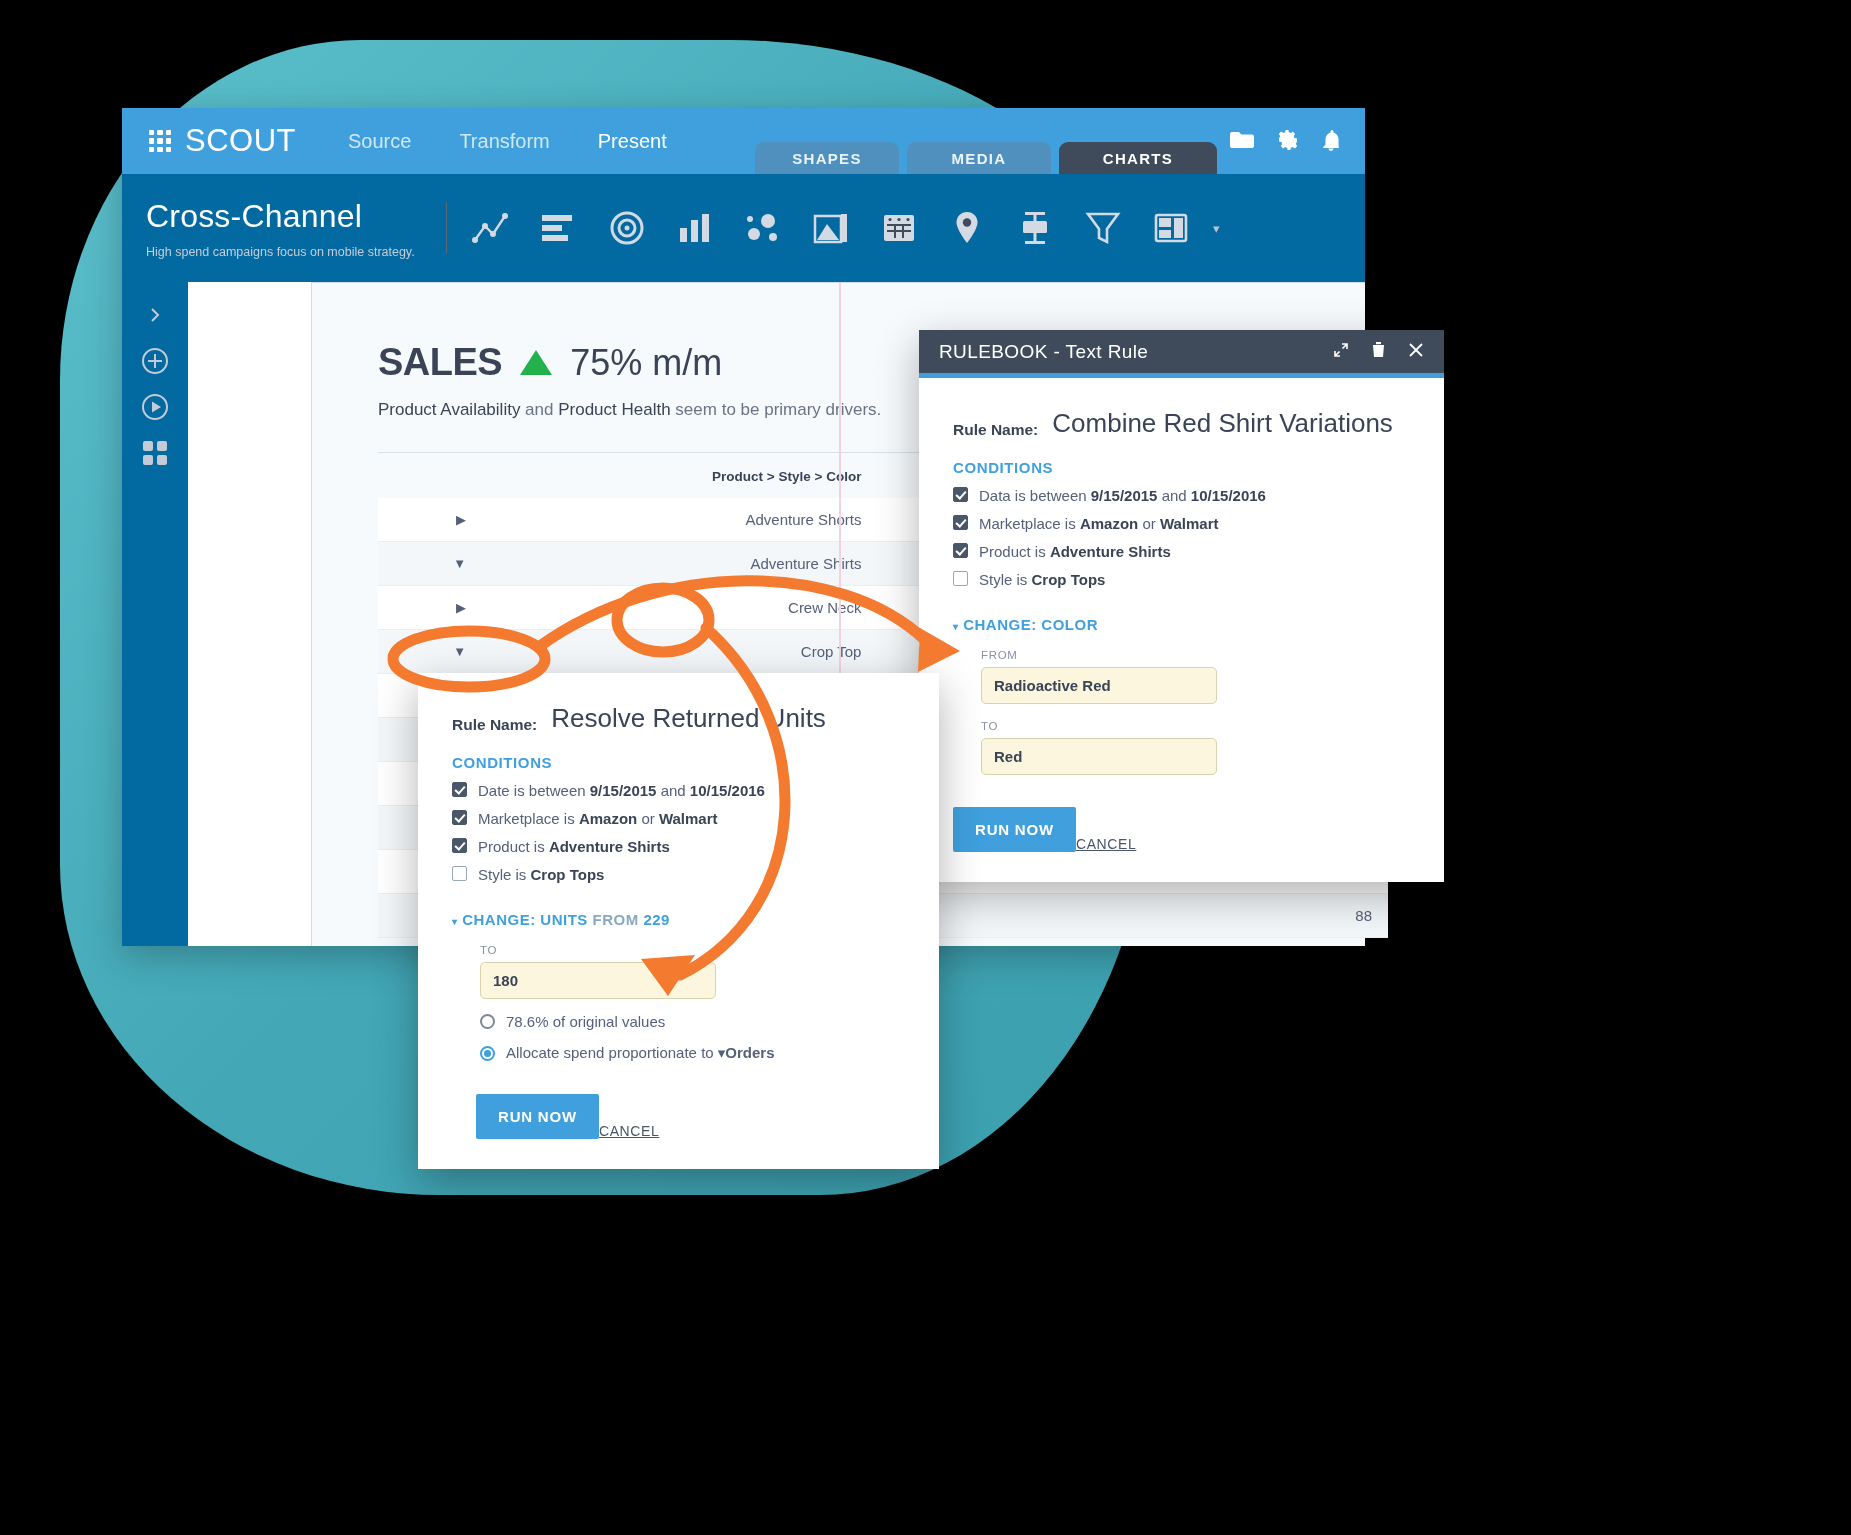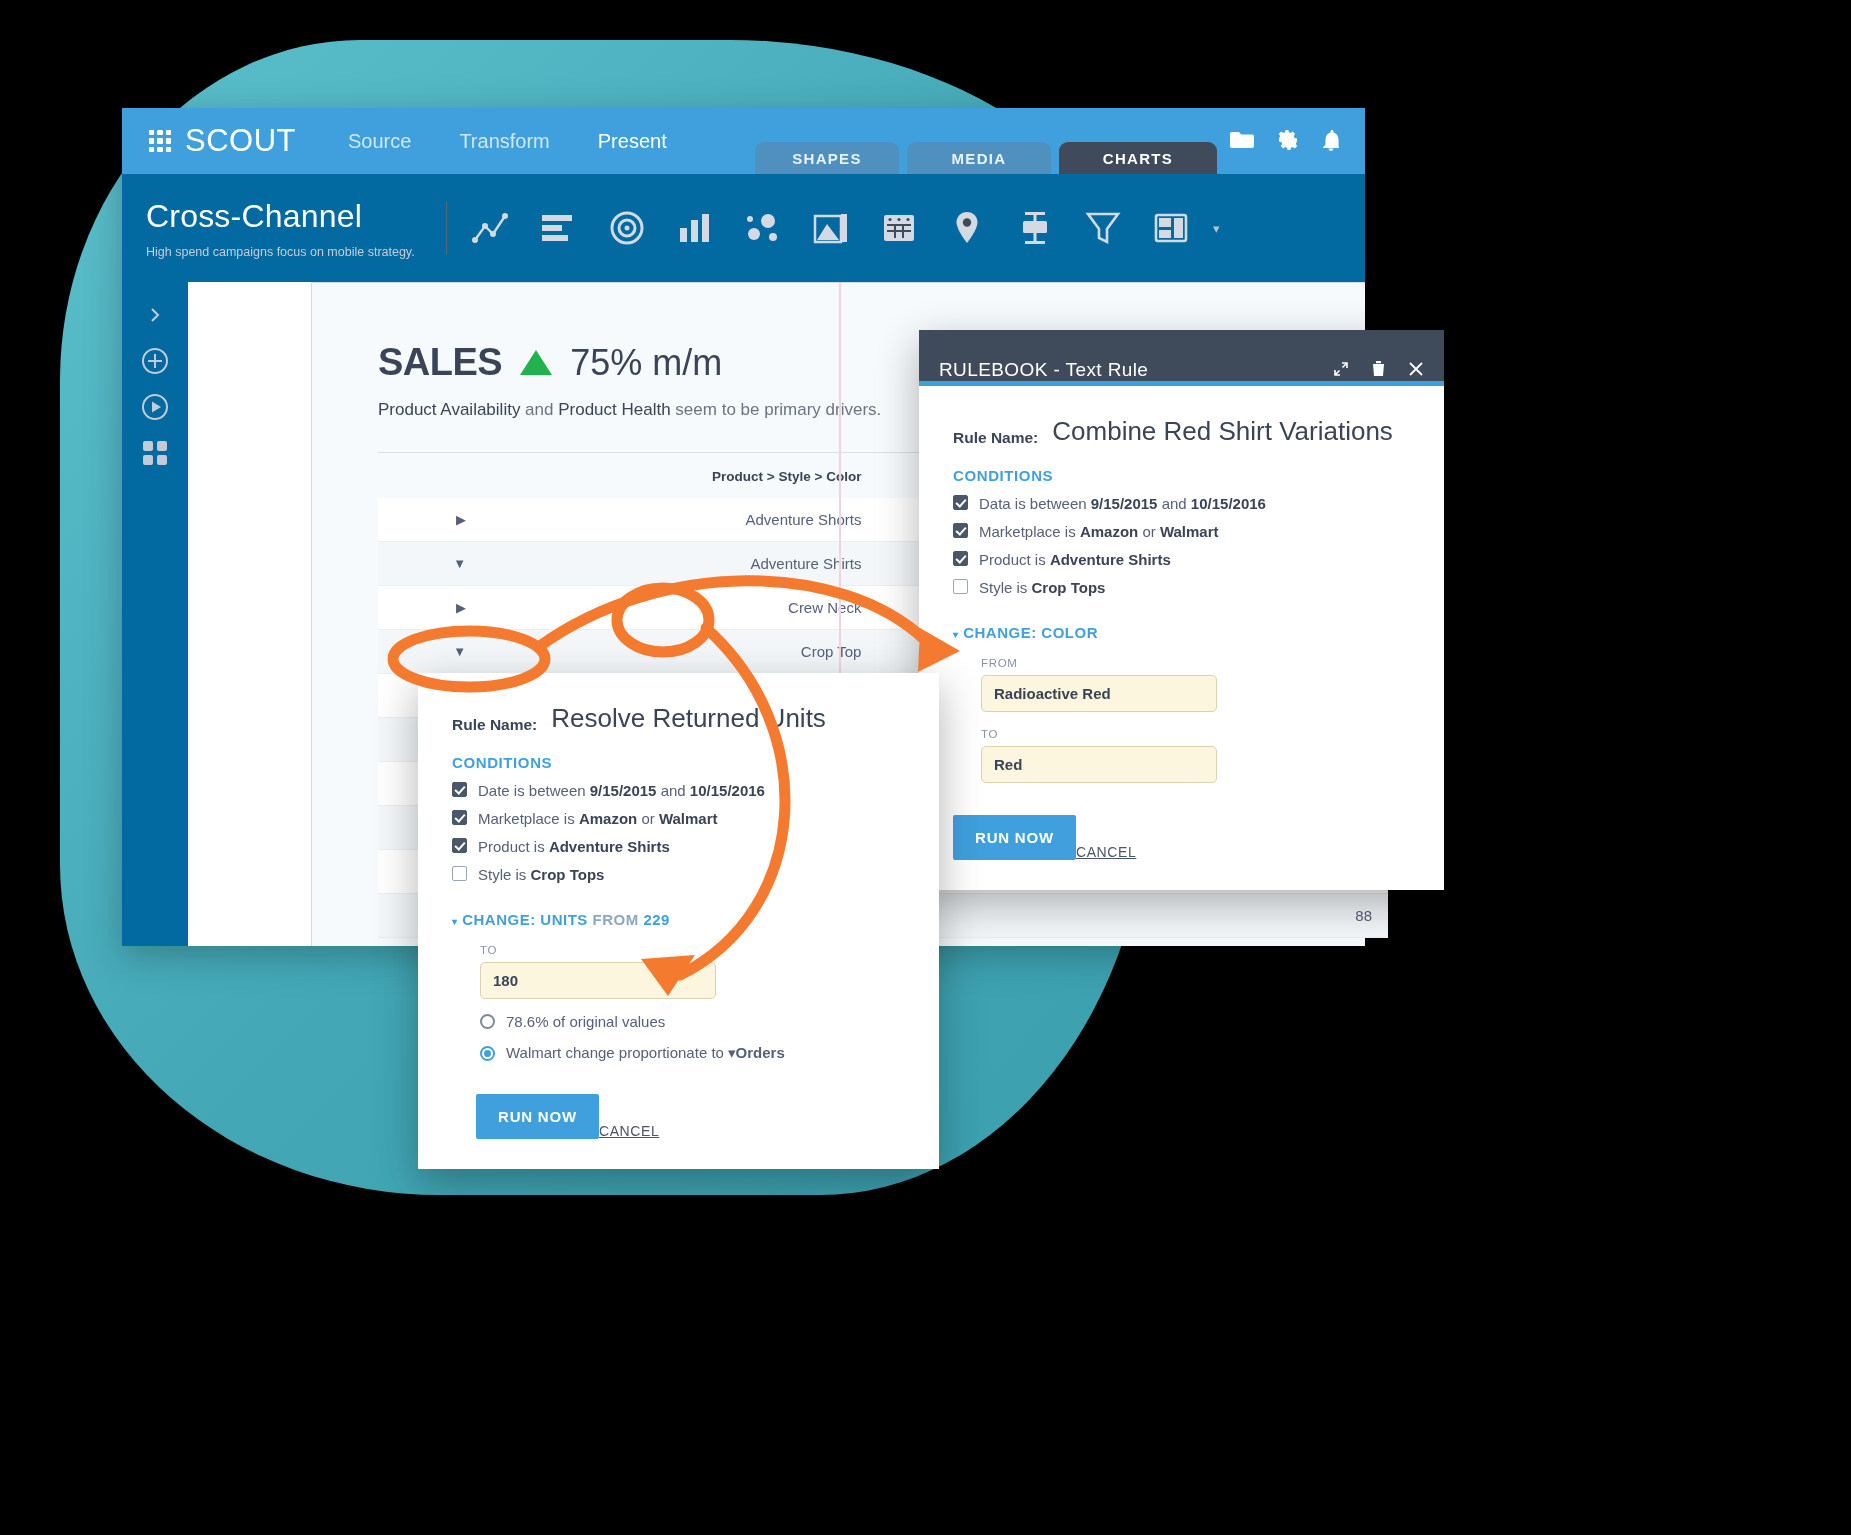--- a/index.html
+++ b/index.html
@@ -106,21 +106,21 @@
   table.grid tr.plain td { background: #fff; }
   td.lbl { text-align: right; }
   td.arrow { width: 58px; text-align: left; color: #2f3847; font-size: 13px; }
   .ind1 td.arrow { padding-left: 44px; }
   .ind2 td.arrow { padding-left: 78px; }
   .vline { position: absolute; top: 0; bottom: 0; width: 2px; background: #f3d3e0; }
 
   
   .dlg { position: absolute; background: #fff; box-shadow: 0 14px 40px rgba(0,0,0,.30); }
   .dlg-head {
-    background: #3f4a5a; height: 56px; display: flex; align-items: flex-end; padding: 0 20px;
+    background: #3f4a5a; height: 48px; display: flex; align-items: center; padding: 0 20px;
     border-bottom: 5px solid #3fa0dd;
   }
   .dlg-title { color: #fff; font-size: 19px; letter-spacing: .4px; flex: 1; }
   .dlg-acts { display: flex; gap: 22px; align-items: center; }
   .dlg-body { padding: 30px 34px 30px 34px; }
   .rule-name-row { display: flex; align-items: flex-end; gap: 14px; }
   .rule-name-lbl { font-size: 15.5px; font-weight: 700; color: #3a4456; }
   .rule-name-val { font-size: 26px; color: #3a4456; font-weight: 300; }
   .cond-hd { color: #3fa0dd; font-size: 15px; font-weight: 700; letter-spacing: .6px; margin-top: 20px; }
   .cond { display: flex; align-items: flex-start; gap: 11px; margin-top: 11px; font-size: 15px; color: #56607a; }
@@ -529,21 +529,21 @@
 
       <div class="fld-lbl">TO</div>
       <div class="fld">180</div>
 
       <div class="radio-row">
         <span class="rd"></span>
         <span>78.6% of original values</span>
       </div>
       <div class="radio-row">
         <span class="rd on"></span>
-        <span><span>Walmart change proportionate to </span><span>▾</span><b>Orders</b></span>
+        <span><span>Allocate spend proportionate to </span><span>▾</span><b>Orders</b></span>
       </div>
 
       <div class="btn-row" style="margin-left:24px">
         <button class="btn-run">RUN NOW</button>
         <span class="btn-cancel">CANCEL</span>
       </div>
     </div>
   </div>
 
   <svg class="arrows" width="1851" height="1535" viewBox="0 0 1851 1535">

